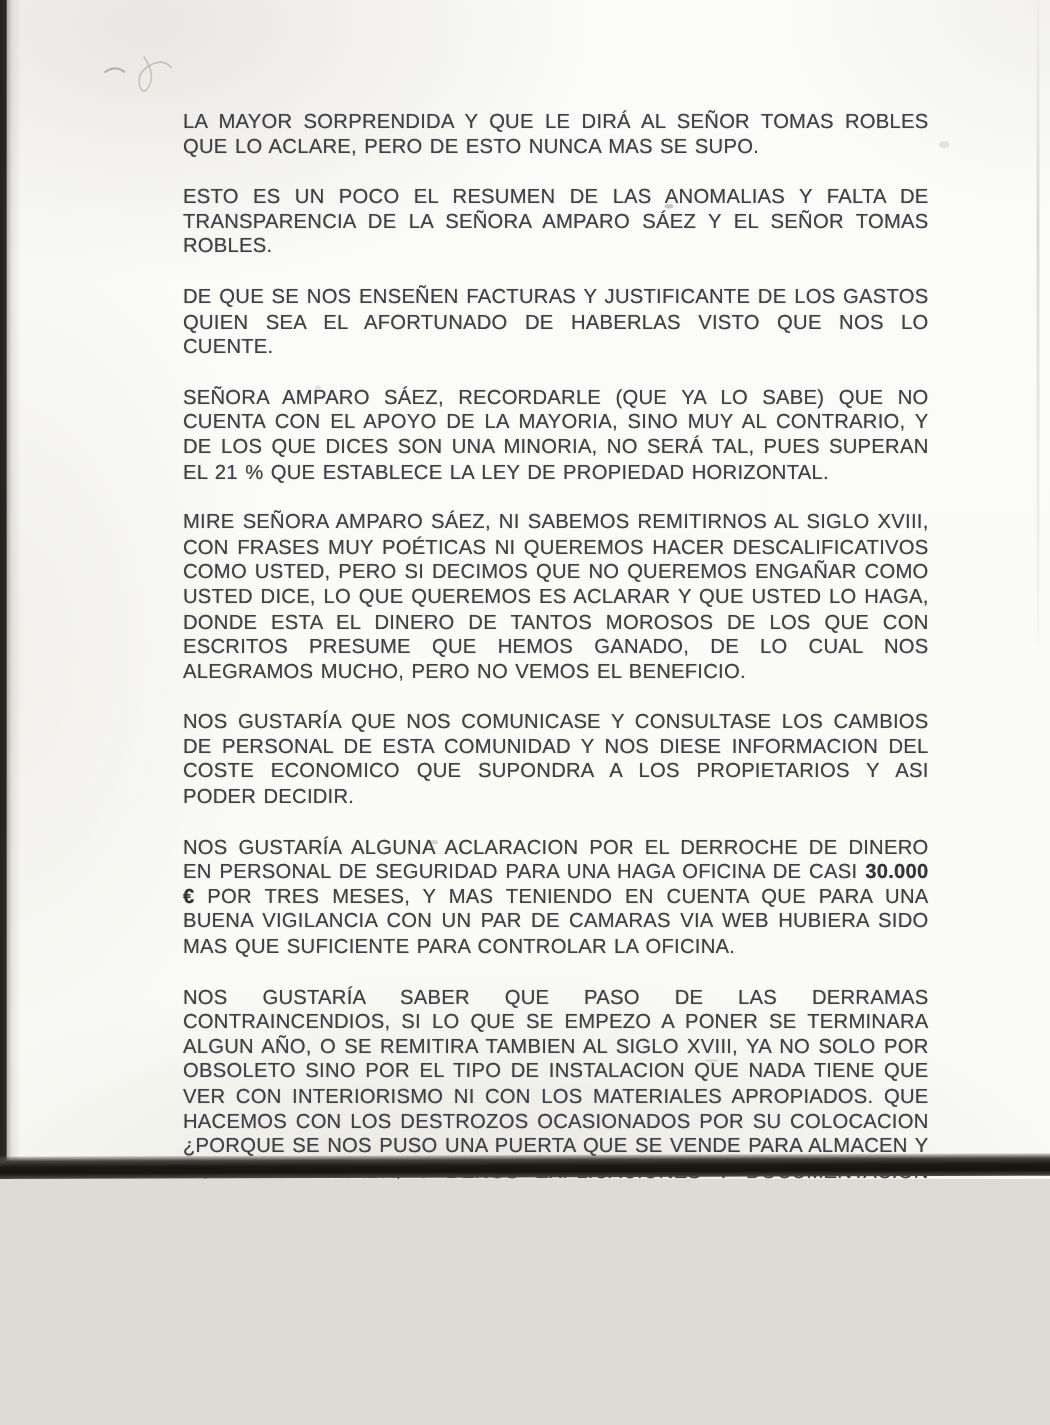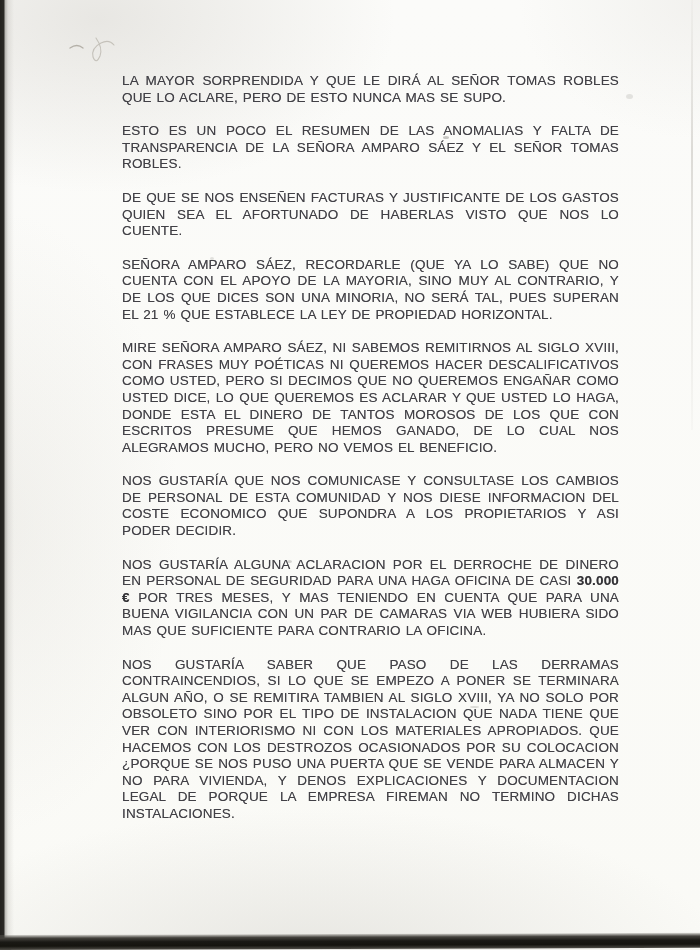--- a/index.html
+++ b/index.html
@@ -6,21 +6,21 @@
     margin: 0;
     padding: 0;
     width: 700px;
     height: 950px;
     background: #dddbd6;
     overflow: hidden;
   }
   .scan-page {
     position: relative;
     width: 700px;
-    height: 950px;
+    height: 786px;
     overflow: hidden;
     background:
       radial-gradient(ellipse 480px 280px at 14% 2%, rgba(188,184,176,0.30), rgba(188,184,176,0) 62%),
       radial-gradient(ellipse 300px 520px at 0% 55%, rgba(198,194,186,0.20), rgba(198,194,186,0) 60%),
       radial-gradient(ellipse 620px 230px at 45% 101%, rgba(182,179,172,0.28), rgba(182,179,172,0) 66%),
       radial-gradient(ellipse 260px 200px at 100% 0%, rgba(200,197,190,0.18), rgba(200,197,190,0) 70%),
       linear-gradient(#fbfbf9, #fafaf6);
   }
   .text-block {
     position: absolute;
@@ -92,21 +92,21 @@
     <path d="M48,22 q7,10 4,18 q-4,9 -7,1 q-2,-9 8,-14 q8,-4 13,2" stroke="#aba69c" stroke-width="1.1" fill="none" stroke-linecap="round" opacity="0.8"></path>
   </svg>
 
   <div class="text-block">
     <p class="para">LA MAYOR SORPRENDIDA Y QUE LE DIRÁ AL SEÑOR TOMAS ROBLES QUE LO ACLARE, PERO DE ESTO NUNCA MAS SE SUPO.</p>
     <p class="para">ESTO ES UN POCO EL RESUMEN DE LAS ANOMALIAS Y FALTA DE TRANSPARENCIA DE LA SEÑORA AMPARO SÁEZ Y EL SEÑOR TOMAS ROBLES.</p>
     <p class="para">DE QUE SE NOS ENSEÑEN FACTURAS Y JUSTIFICANTE DE LOS GASTOS QUIEN SEA EL AFORTUNADO DE HABERLAS VISTO QUE NOS LO CUENTE.</p>
     <p class="para">SEÑORA AMPARO SÁEZ, RECORDARLE (QUE YA LO SABE) QUE NO CUENTA CON EL APOYO DE LA MAYORIA, SINO MUY AL CONTRARIO, Y DE LOS QUE DICES SON UNA MINORIA, NO SERÁ TAL, PUES SUPERAN EL 21 % QUE ESTABLECE LA LEY DE PROPIEDAD HORIZONTAL.</p>
     <p class="para">MIRE SEÑORA AMPARO SÁEZ, NI SABEMOS REMITIRNOS AL SIGLO XVIII, CON FRASES MUY POÉTICAS NI QUEREMOS HACER DESCALIFICATIVOS COMO USTED, PERO SI DECIMOS QUE NO QUEREMOS ENGAÑAR COMO USTED DICE, LO QUE QUEREMOS ES ACLARAR Y QUE USTED LO HAGA, DONDE ESTA EL DINERO DE TANTOS MOROSOS DE LOS QUE CON ESCRITOS PRESUME QUE HEMOS GANADO, DE LO CUAL NOS ALEGRAMOS MUCHO, PERO NO VEMOS EL BENEFICIO.</p>
     <p class="para">NOS GUSTARÍA QUE NOS COMUNICASE Y CONSULTASE LOS CAMBIOS DE PERSONAL DE ESTA COMUNIDAD Y NOS DIESE INFORMACION DEL COSTE ECONOMICO QUE SUPONDRA A LOS PROPIETARIOS Y ASI PODER DECIDIR.</p>
-    <p class="para"><span>NOS GUSTARÍA ALGUNA ACLARACION POR EL DERROCHE DE DINERO EN PERSONAL DE SEGURIDAD PARA UNA HAGA OFICINA DE CASI </span><strong class="amount">30.000 €</strong><span> POR TRES MESES, Y MAS TENIENDO EN CUENTA QUE PARA UNA BUENA VIGILANCIA CON UN PAR DE CAMARAS VIA WEB HUBIERA SIDO MAS QUE SUFICIENTE PARA CONTRARIO LA OFICINA.</span></p>
+    <p class="para"><span>NOS GUSTARÍA ALGUNA ACLARACION POR EL DERROCHE DE DINERO EN PERSONAL DE SEGURIDAD PARA UNA HAGA OFICINA DE CASI </span><strong class="amount">30.000 €</strong><span> POR TRES MESES, Y MAS TENIENDO EN CUENTA QUE PARA UNA BUENA VIGILANCIA CON UN PAR DE CAMARAS VIA WEB HUBIERA SIDO MAS QUE SUFICIENTE PARA CONTROLAR LA OFICINA.</span></p>
     <p class="para">NOS GUSTARÍA SABER QUE PASO DE LAS DERRAMAS CONTRAINCENDIOS, SI LO QUE SE EMPEZO A PONER SE TERMINARA ALGUN AÑO, O SE REMITIRA TAMBIEN AL SIGLO XVIII, YA NO SOLO POR OBSOLETO SINO POR EL TIPO DE INSTALACION QUE NADA TIENE QUE VER CON INTERIORISMO NI CON LOS MATERIALES APROPIADOS. QUE HACEMOS CON LOS DESTROZOS OCASIONADOS POR SU COLOCACION ¿PORQUE SE NOS PUSO UNA PUERTA QUE SE VENDE PARA ALMACEN Y NO PARA VIVIENDA, Y DENOS EXPLICACIONES Y DOCUMENTACION LEGAL DE PORQUE LA EMPRESA FIREMAN NO TERMINO DICHAS INSTALACIONES.</p>
   </div>
 
   <div class="speck speck-1"></div>
   <div class="speck speck-2"></div>
   <div class="speck speck-3"></div>
   <div class="speck speck-4"></div>
   <div class="speck speck-5"></div>
 
   <div class="edge-right"></div>

